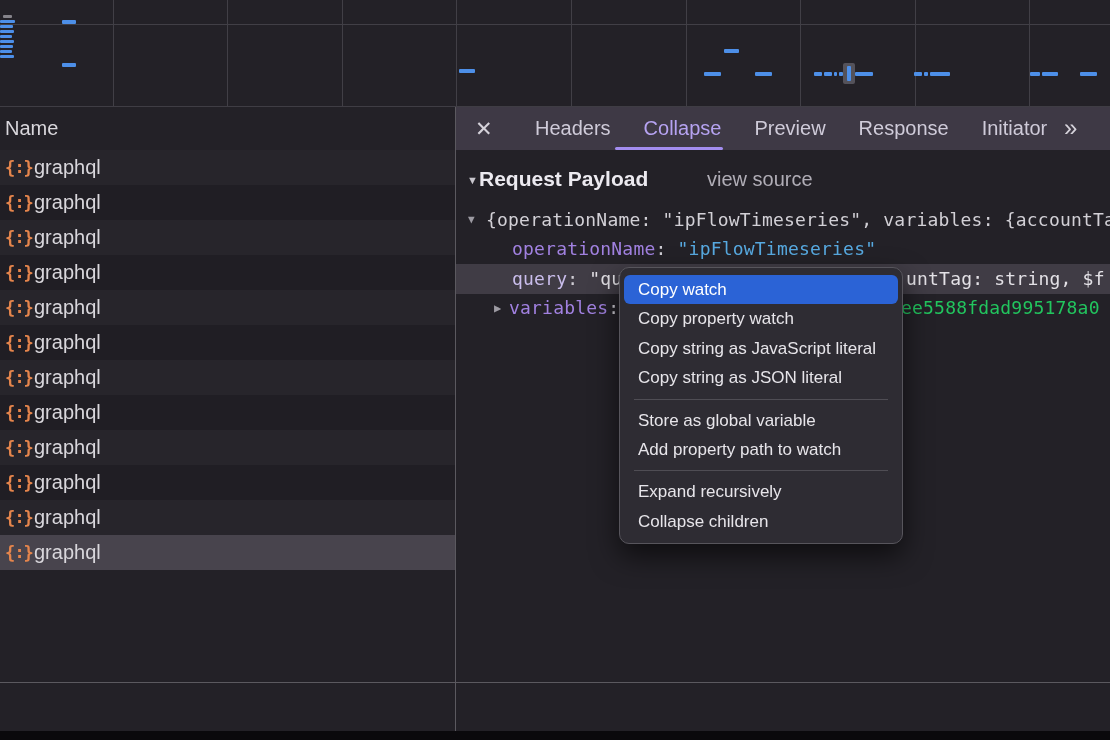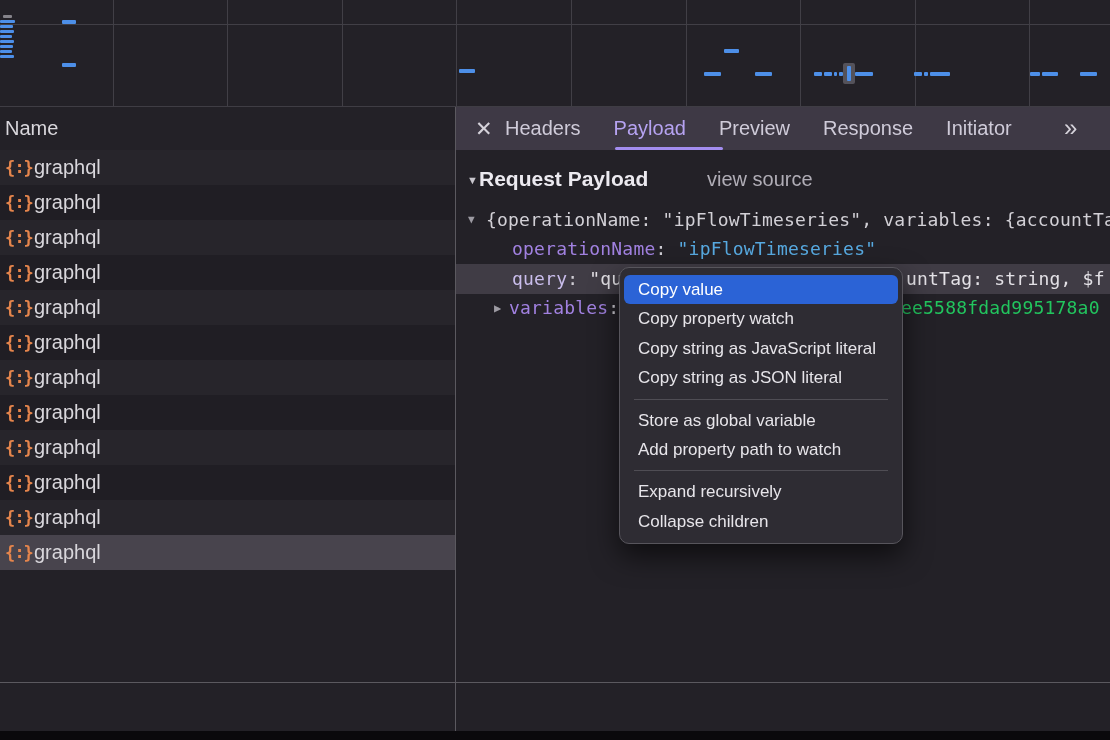--- a/index.html
+++ b/index.html
@@ -24,21 +24,21 @@
   .req-row{height:35px;display:flex;align-items:center;background:#27252b;}
   .req-row.alt{background:#201e24;}
   .req-row.selected{background:var(--row-selected,#48444d);}
   .req-icon{margin-left:5px;width:29px;flex:0 0 29px;
     font-family:"DejaVu Sans Mono",monospace;font-weight:bold;font-size:17px;
     letter-spacing:-1px;color:var(--icon-orange,#e5854c);}
   .req-label{font-size:20px;color:var(--text,#d9d7dc);}
   
   .tabbar{position:absolute;left:455px;top:107px;width:655px;height:43px;background:var(--tabbar-bg,#3e3945);}
   .close-x{position:absolute;left:20px;top:0;line-height:43px;font-size:21px;color:#d5d2da;cursor:default;}
-  .tabs{position:absolute;left:50px;top:0;height:43px;display:flex;gap:33px;}
+  .tabs{position:absolute;left:80px;top:0;height:43px;display:flex;gap:33px;}
   .tab{line-height:43px;font-size:20px;color:#cfcbd9;white-space:nowrap;}
   .tab.active{color:var(--tab-active,#b6a3f1);}
   .tab-underline{position:absolute;left:160px;bottom:0;width:108px;height:3px;border-radius:2px;background:var(--tab-underline,#a38df0);}
   .overflow-chevrons{position:absolute;left:609px;top:0;line-height:41px;font-size:24px;color:#d5d2da;letter-spacing:-2px;}
   
   .payload{position:absolute;left:455px;top:150px;width:655px;height:532px;overflow:hidden;
     font-family:"DejaVu Sans Mono",monospace;font-size:18px;letter-spacing:.2px;color:#d2d0d6;}
   .p-row{position:absolute;left:0;width:655px;height:30px;line-height:30px;white-space:nowrap;}
   .tri{position:absolute;font-size:11px;color:#9d9ba3;letter-spacing:0;}
   .section-row{top:14px;height:30px;font-family:"Liberation Sans",sans-serif;}
@@ -167,21 +167,21 @@
       <div class="req-row alt selected">
         <span class="req-icon">{∶}</span>
         <span class="req-label">graphql</span>
       </div>
     </div>
 
   <div class="tabbar">
     <span class="close-x">✕</span>
     <div class="tabs" id="tabs">
         <div class="tab">Headers</div>
-        <div class="tab active">Payload</div>
+        <div class="tab active">Collapse</div>
         <div class="tab">Preview</div>
         <div class="tab">Response</div>
         <div class="tab">Initiator</div>
       </div>
     <div class="tab-underline"></div>
     <span class="overflow-chevrons">»</span>
   </div>
 
   <div class="payload">
     <div class="p-row section-row">
@@ -205,21 +205,21 @@
       <span class="indent" style="left:54px;"><span class="key">variables</span><span class="punct">:</span></span>
       <span class="frag-right-2">ee5588fdad995178a0</span>
     </div>
   </div>
 
   <div class="vdivider"></div>
   <div class="hdivider"></div>
   <div class="bottom-strip"></div>
 
   <div class="ctx-menu" id="ctxmenu">
-      <div class="ctx-item highlight">Copy value</div>
+      <div class="ctx-item highlight">Copy watch</div>
       <div class="ctx-item">Copy property watch</div>
       <div class="ctx-item">Copy string as JavaScript literal</div>
       <div class="ctx-item">Copy string as JSON literal</div>
       <div class="ctx-sep"></div>
       <div class="ctx-item">Store as global variable</div>
       <div class="ctx-item">Add property path to watch</div>
       <div class="ctx-sep"></div>
       <div class="ctx-item">Expand recursively</div>
       <div class="ctx-item">Collapse children</div>
     </div>

